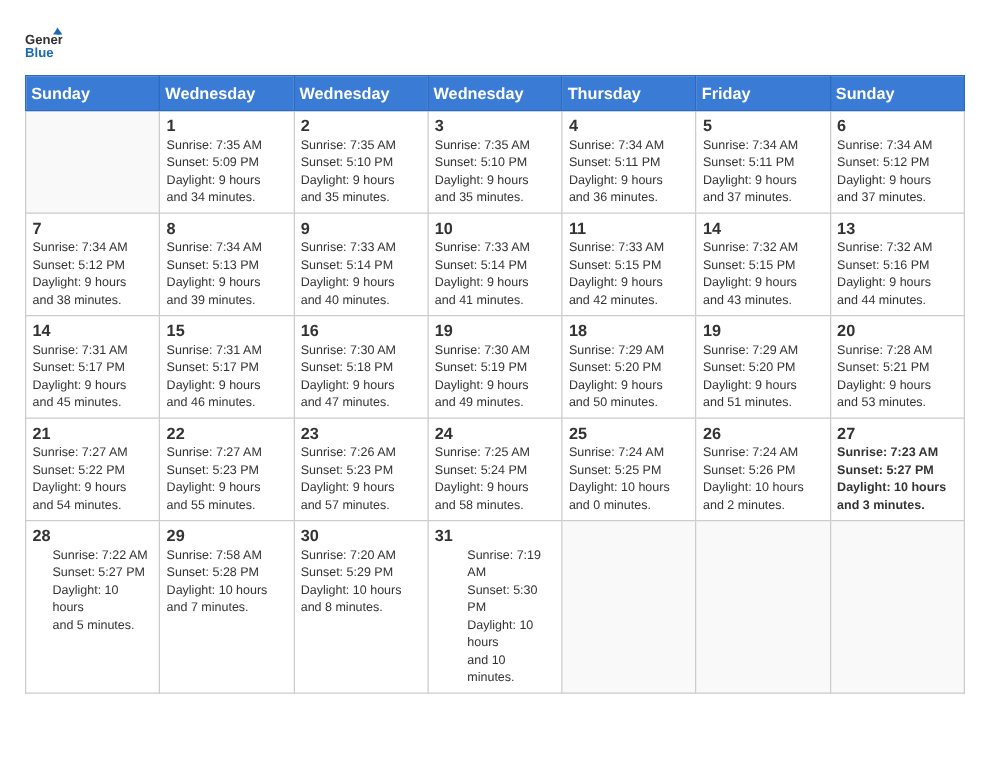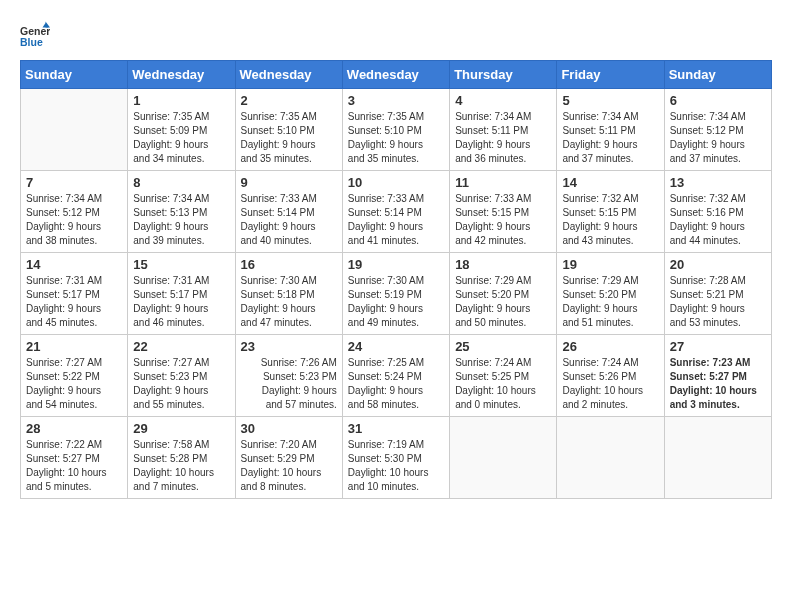--- a/index.html
+++ b/index.html
@@ -265,21 +265,21 @@
         </td>
         <td>
           <span class="day-number">22</span>
           <div class="day-info" style="white-space: pre-line;">Sunrise: 7:27 AM
 Sunset: 5:23 PM
 Daylight: 9 hours
 and 55 minutes.</div>
         </td>
         <td>
           <span class="day-number">23</span>
-          <div class="day-info" style="white-space: pre-line; text-align: right;">Sunrise: 7:26 AM
+          <div class="day-info" style="white-space: pre-line;">Sunrise: 7:26 AM
 Sunset: 5:23 PM
 Daylight: 9 hours
 and 57 minutes.</div>
         </td>
         <td>
           <span class="day-number">24</span>
           <div class="day-info" style="white-space: pre-line;">Sunrise: 7:25 AM
 Sunset: 5:24 PM
 Daylight: 9 hours
 and 58 minutes.</div>
@@ -302,42 +302,42 @@
           <span class="day-number">27</span>
           <div class="day-info" style="white-space: pre-line; font-weight: bold;">Sunrise: 7:23 AM
 Sunset: 5:27 PM
 Daylight: 10 hours
 and 3 minutes.</div>
         </td>
       </tr>
       <tr>
         <td>
           <span class="day-number">28</span>
-          <div class="day-info" style="white-space: pre-line;">Sunrise: 7:22 AM
+          <div class="day-info" style="white-space: pre-line; margin-left: 16px;">Sunrise: 7:22 AM
 Sunset: 5:27 PM
 Daylight: 10 hours
 and 5 minutes.</div>
         </td>
         <td>
           <span class="day-number">29</span>
           <div class="day-info" style="white-space: pre-line;">Sunrise: 7:58 AM
 Sunset: 5:28 PM
 Daylight: 10 hours
 and 7 minutes.</div>
         </td>
         <td>
           <span class="day-number">30</span>
           <div class="day-info" style="white-space: pre-line;">Sunrise: 7:20 AM
 Sunset: 5:29 PM
 Daylight: 10 hours
 and 8 minutes.</div>
         </td>
         <td>
           <span class="day-number">31</span>
-          <div class="day-info" style="white-space: pre-line;">Sunrise: 7:19 AM
+          <div class="day-info" style="white-space: pre-line; margin-left: 26px;">Sunrise: 7:19 AM
 Sunset: 5:30 PM
 Daylight: 10 hours
 and 10 minutes.</div>
         </td>
         <td class="empty"></td>
         <td class="empty"></td>
         <td class="empty"></td>
       </tr>
     </tbody>
 </table>

